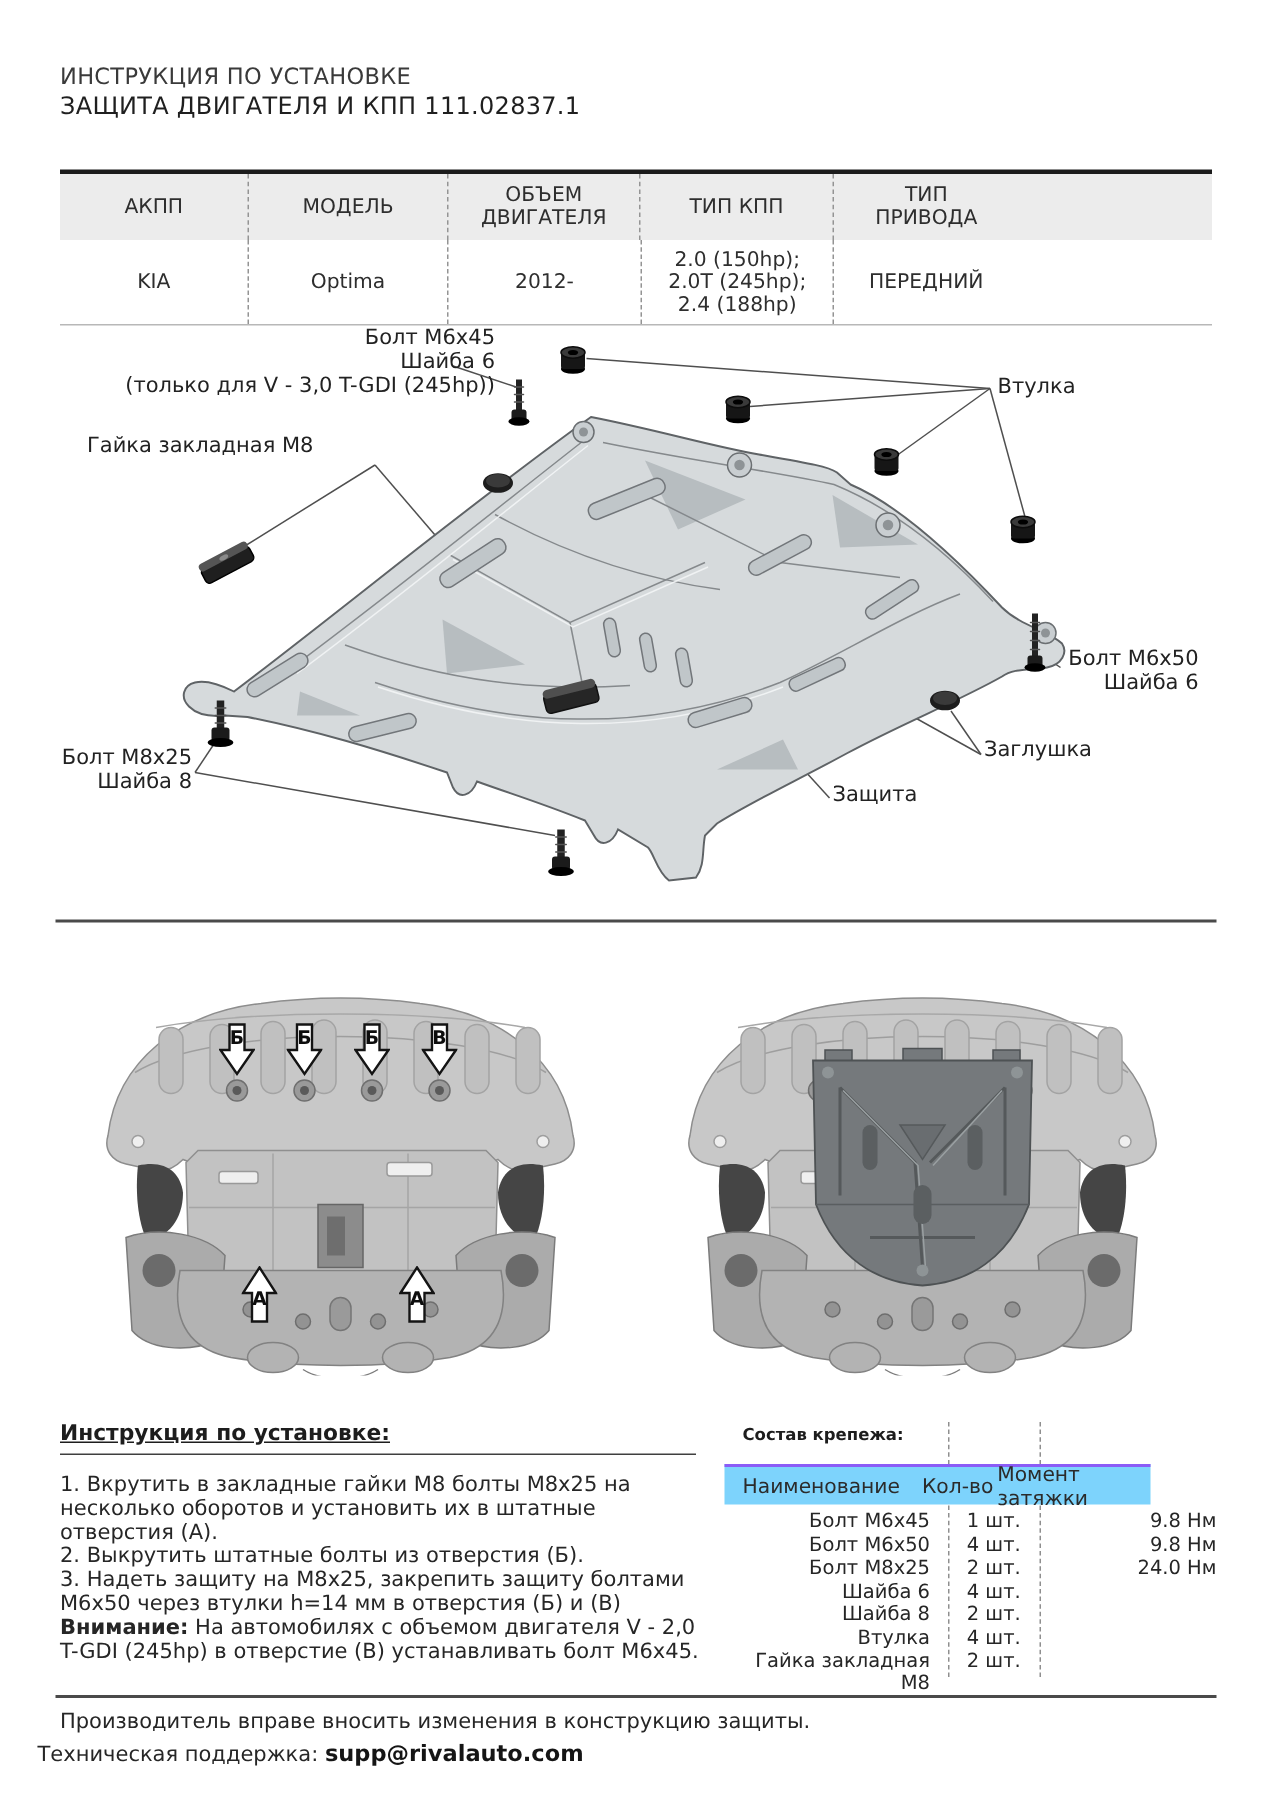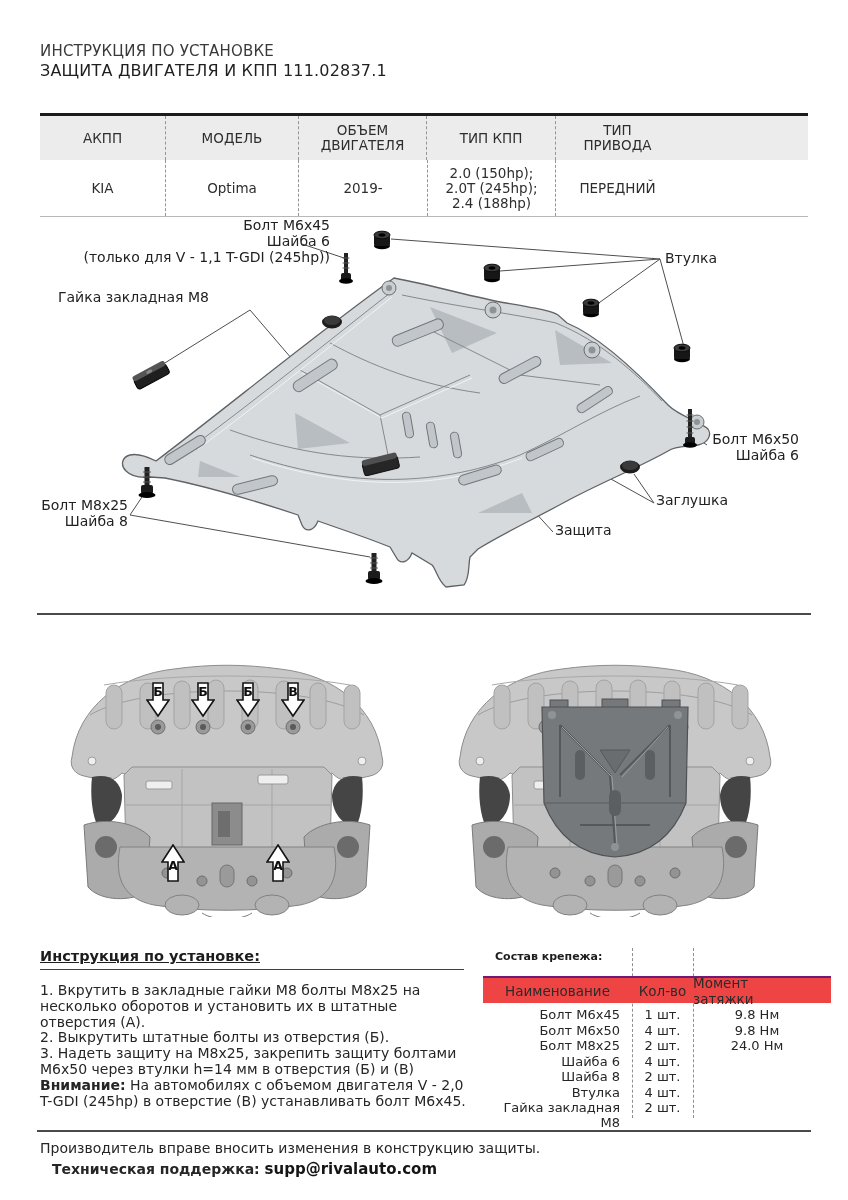--- a/index.html
+++ b/index.html
@@ -31,31 +31,31 @@
               font-size:12.5px;font-weight:bold;color:#0d0d0d;}
   
   .instr{left:40px;top:948px;width:432px;}
   .instr .t{font-size:14.5px;font-weight:bold;color:#1d1d1d;text-decoration:underline;}
   .instr .ul{height:1px;background:#3f3f3f;margin-top:5px;width:424px;}
   .instr .body{margin-top:13px;font-size:14px;line-height:15.8px;color:#262626;}
   
   .hw{left:483px;top:948px;width:328px;height:182px;}
   .hw .t{position:absolute;left:12px;top:2px;font-size:11px;font-weight:bold;color:#1d1d1d;}
   .hw .dash{position:absolute;top:0;height:170px;border-left:1px dashed #8f8f8f;width:0;}
-  .hw .hrow{position:absolute;left:0;top:28px;width:348px;height:25px;background:#ef4444;
-            border-top:2px solid #701a75;display:flex;}
+  .hw .hrow{position:absolute;left:0;top:28px;width:284px;height:25px;background:#7dd3fc;
+            border-top:2px solid #8b5cf6;display:flex;}
   .hw .hcell{display:flex;align-items:center;justify-content:center;font-size:13.5px;color:#2b2b2b;}
   .hw .rows{position:absolute;left:0;top:59px;width:328px;}
   .hw .r{display:flex;height:15.5px;font-size:13px;color:#262626;}
   .hw .n{width:149px;text-align:right;padding-right:12px;box-sizing:border-box;}
   .hw .q{width:61px;text-align:center;}
-  .hw .m{width:118px;text-align:center;padding-left:10px;box-sizing:border-box;}
+  .hw .m{width:118px;text-align:right;padding-left:10px;box-sizing:border-box;}
   
   .foot1{left:40px;top:1140px;font-size:14px;color:#262626;text-align:center;}
-  .foot2{left:52px;top:1160px;font-size:14px;color:#262626;font-weight:bold;}
+  .foot2{left:25px;top:1160px;font-size:14px;color:#262626;}
   .foot2 b{font-size:15px;color:#151515;}
 </style>
 </head>
 <body>
 
 <div class="page">
 
   <div class="abs hdr1">ИНСТРУКЦИЯ ПО УСТАНОВКЕ</div>
   <div class="abs hdr2">ЗАЩИТА ДВИГАТЕЛЯ И КПП 111.02837.1</div>
 
@@ -65,21 +65,21 @@
       <div class="cell c1">МОДЕЛЬ</div>
       <div class="cell c3">ОБЪЕМ
 ДВИГАТЕЛЯ</div>
       <div class="cell c4">ТИП КПП</div>
       <div class="cell c5">ТИП
 ПРИВОДА</div>
     </div>
     <div class="row drow">
       <div class="cell c0">KIA</div>
       <div class="cell c1">Optima</div>
-      <div class="cell c2">2019-</div>
+      <div class="cell c2">2012-</div>
       <div class="cell c3">2.0 (150hp);
 2.0T (245hp);
 2.4 (188hp)</div>
       <div class="cell c5">ПЕРЕДНИЙ</div>
     </div>
   </div>
 
   <svg class="abs" style="left:0;top:215px;" width="848" height="400" viewBox="0 0 848 400">
 
     <g stroke="#4f4f4f" stroke-width="1" fill="none">
@@ -227,21 +227,21 @@
           <path d="M370.5,343 h7 M370.5,348 h7 M370.5,353 h7" stroke="#555" stroke-width="1"></path>
           <rect x="368" y="356" width="12" height="9" rx="2" fill="#1b1b1b"></rect>
           <ellipse cx="374" cy="366" rx="8.5" ry="3" fill="#000"></ellipse>
         </g>
     </g>
   </svg>
 
   <div class="abs callout ra" style="right:518px;top:217px;">
     <div>Болт М6х45</div>
     <div>Шайба 6</div>
-    <div>(только для V - 1,1 T-GDI (245hp))</div>
+    <div>(только для V - 3,0 T-GDI (245hp))</div>
   </div>
   <div class="abs callout" style="left:665px;top:250px;">Втулка</div>
   <div class="abs callout" style="left:58px;top:289px;">Гайка закладная М8</div>
   <div class="abs callout ra" style="right:49px;top:431px;">
     <div>Болт М6х50</div>
     <div>Шайба 6</div>
   </div>
   <div class="abs callout" style="left:656px;top:492px;">Заглушка</div>
   <div class="abs callout" style="left:555px;top:522px;">Защита</div>
   <div class="abs callout ra" style="right:720px;top:497px;">

